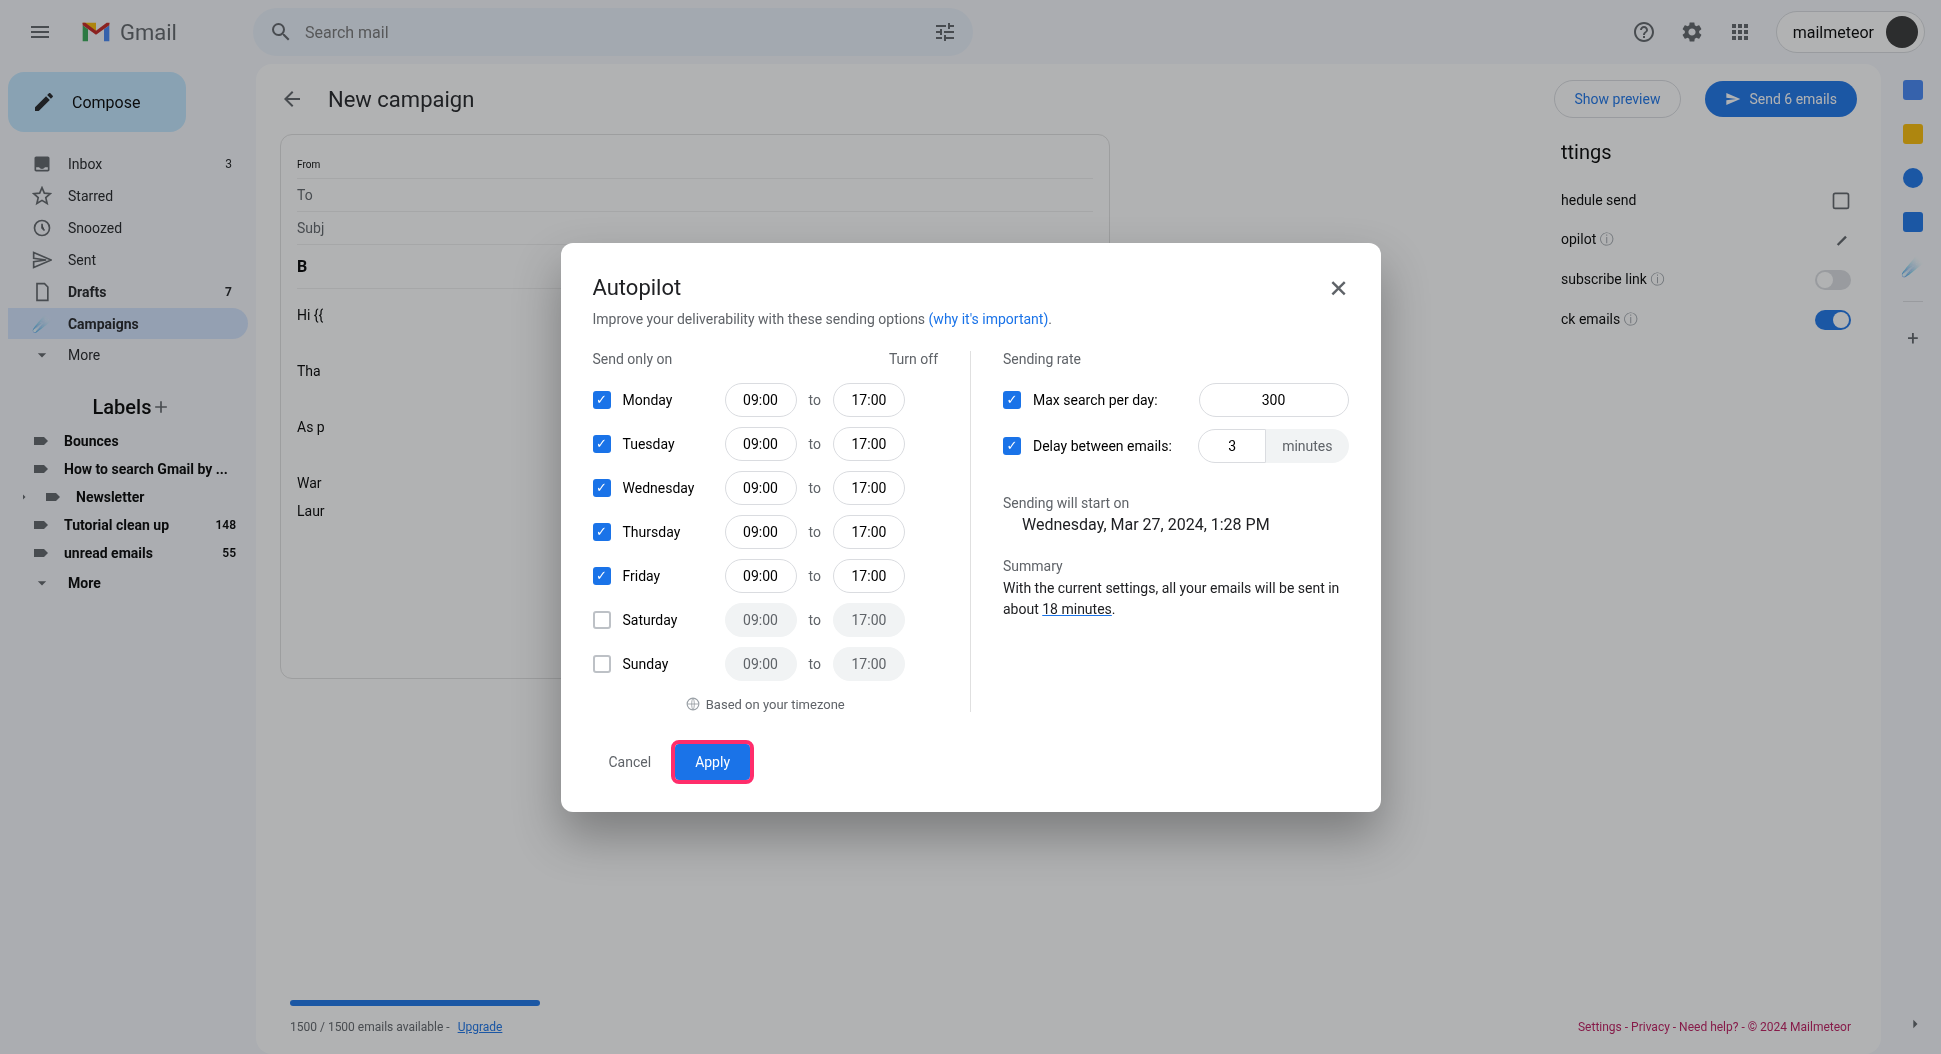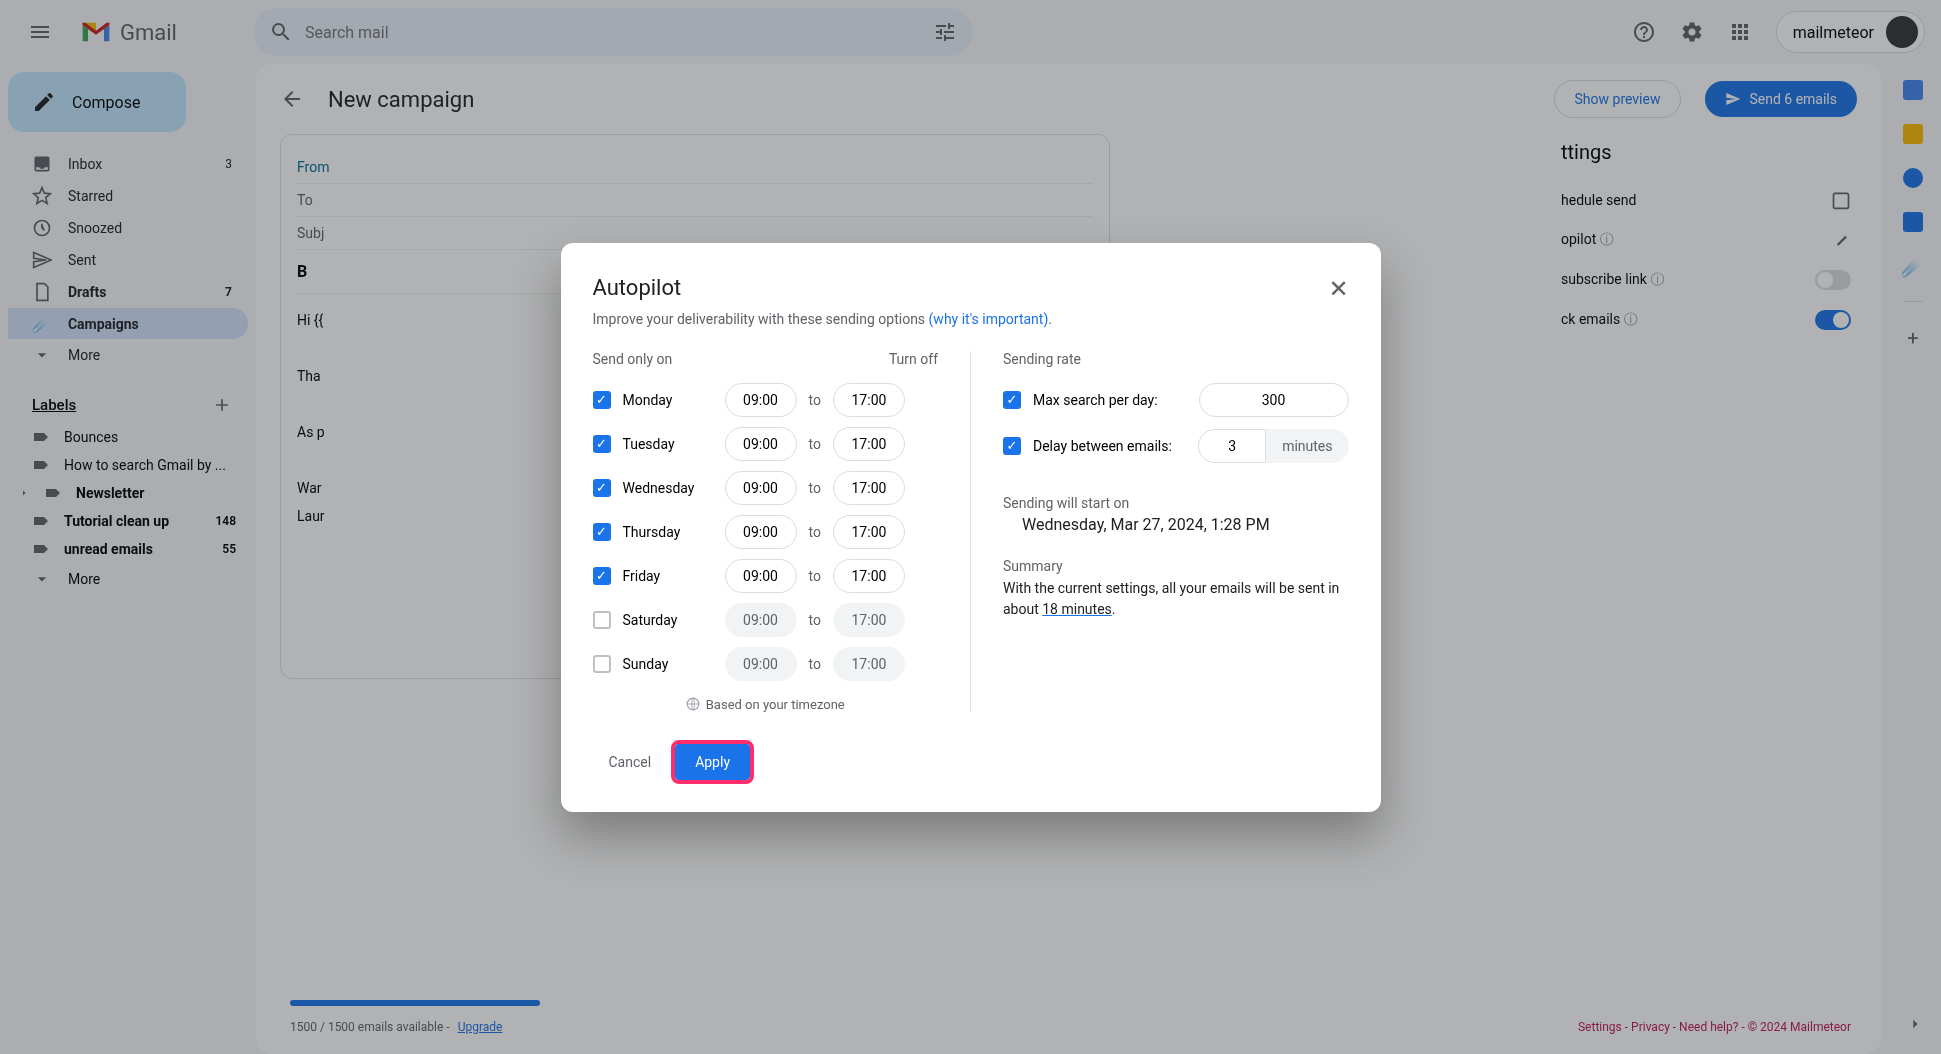--- a/index.html
+++ b/index.html
@@ -17,22 +17,22 @@
 .icon-btn { width: 40px; height: 40px; border-radius: 50%; display: flex; align-items: center; justify-content: center; cursor: pointer; color: #5f6368; }
 .account-chip { display: flex; align-items: center; gap: 12px; background: #fff; border: 1px solid #dadce0; border-radius: 24px; padding: 4px 6px 4px 16px; margin-left: 8px; }
 .avatar { width: 32px; height: 32px; border-radius: 50%; background: #333; }
 
 
 .sidebar { position: absolute; left: 0; top: 64px; width: 256px; padding: 8px; }
 .compose-btn { display: flex; align-items: center; gap: 16px; background: #c2e7ff; border-radius: 16px; padding: 18px 24px; width: 178px; margin-bottom: 16px; cursor: pointer; }
 .nav-item { display: flex; align-items: center; gap: 16px; padding: 6px 16px 6px 24px; border-radius: 0 16px 16px 0; cursor: pointer; font-size: 14px; color: #202124; }
 .nav-item .count { margin-left: auto; font-size: 12px; }
 .nav-item.campaigns { background: #d3e3fd; font-weight: 700; }
-.labels-header { display: flex; align-items: center; justify-content: space-between; padding: 8px 16px 8px 24px; font-size: 15px; font-weight: 500; margin-top: 16px; text-decoration: underline; }
-.label-item { display: flex; align-items: center; gap: 16px; padding: 6px 12px 6px 24px; font-size: 14px; cursor: pointer; }
+.labels-header { display: flex; align-items: center; justify-content: center; padding: 8px 16px 8px 24px; font-size: 20px; font-weight: 500; margin-top: 16px; }
+.label-item { display: flex; align-items: center; gap: 16px; padding: 6px 12px 6px 24px; font-size: 14px; cursor: pointer; font-weight: bold; }
 .label-item .count { margin-left: auto; font-weight: 600; font-size: 12px; }
 .label-item.bold { font-weight: 700; }
 
 
 .main { position: absolute; left: 256px; top: 64px; right: 60px; bottom: 0; background: #fff; border-radius: 16px; padding: 16px 24px; }
 .main-header { display: flex; align-items: center; gap: 24px; margin-bottom: 16px; }
 .main-title { font-size: 22px; color: #202124; }
 .show-preview { margin-left: auto; padding: 10px 20px; border: 1px solid #dadce0; border-radius: 20px; color: #1a73e8; background: #fff; cursor: pointer; font-size: 14px; }
 .send-btn { padding: 10px 20px; background: #1a73e8; color: #fff; border: none; border-radius: 20px; cursor: pointer; font-size: 14px; display: flex; align-items: center; gap: 8px; }
 
@@ -260,21 +260,21 @@
     <span class="main-title">New campaign</span>
     <button class="show-preview">Show preview</button>
     <button class="send-btn">
       <svg width="16" height="16" viewBox="0 0 24 24">
           <path fill="#fff" d="M2.01 21L23 12 2.01 3 2 10l15 2-15 2z"></path>
         </svg>
       <span>Send 6 emails</span>
     </button>
   </div>
   <div style="border:1px solid #e0e0e0;border-radius:12px;padding:16px;width:830px;height:545px">
-    <div style="font-size:14px;color:#0369a1;padding:8px 0;border-bottom:1px solid #eee">From</div>
+    <div style="font-size:10px;color:#000000;padding:8px 0;border-bottom:1px solid #eee">From</div>
     <div style="font-size:14px;color:#5f6368;padding:8px 0;border-bottom:1px solid #eee">To</div>
     <div style="font-size:14px;color:#5f6368;padding:8px 0;border-bottom:1px solid #eee">Subj</div>
     <div style="font-weight:700;font-size:16px;padding:12px 0;border-bottom:1px solid #eee">B</div>
     <div style="font-size:14px;padding:12px 0;line-height:2">
       <span>Hi {{</span><br><br>
       <span>Tha</span><br><br>
       <span>As p</span><br><br>
       <span>War</span><br>
       <span>Laur</span>
     </div>

